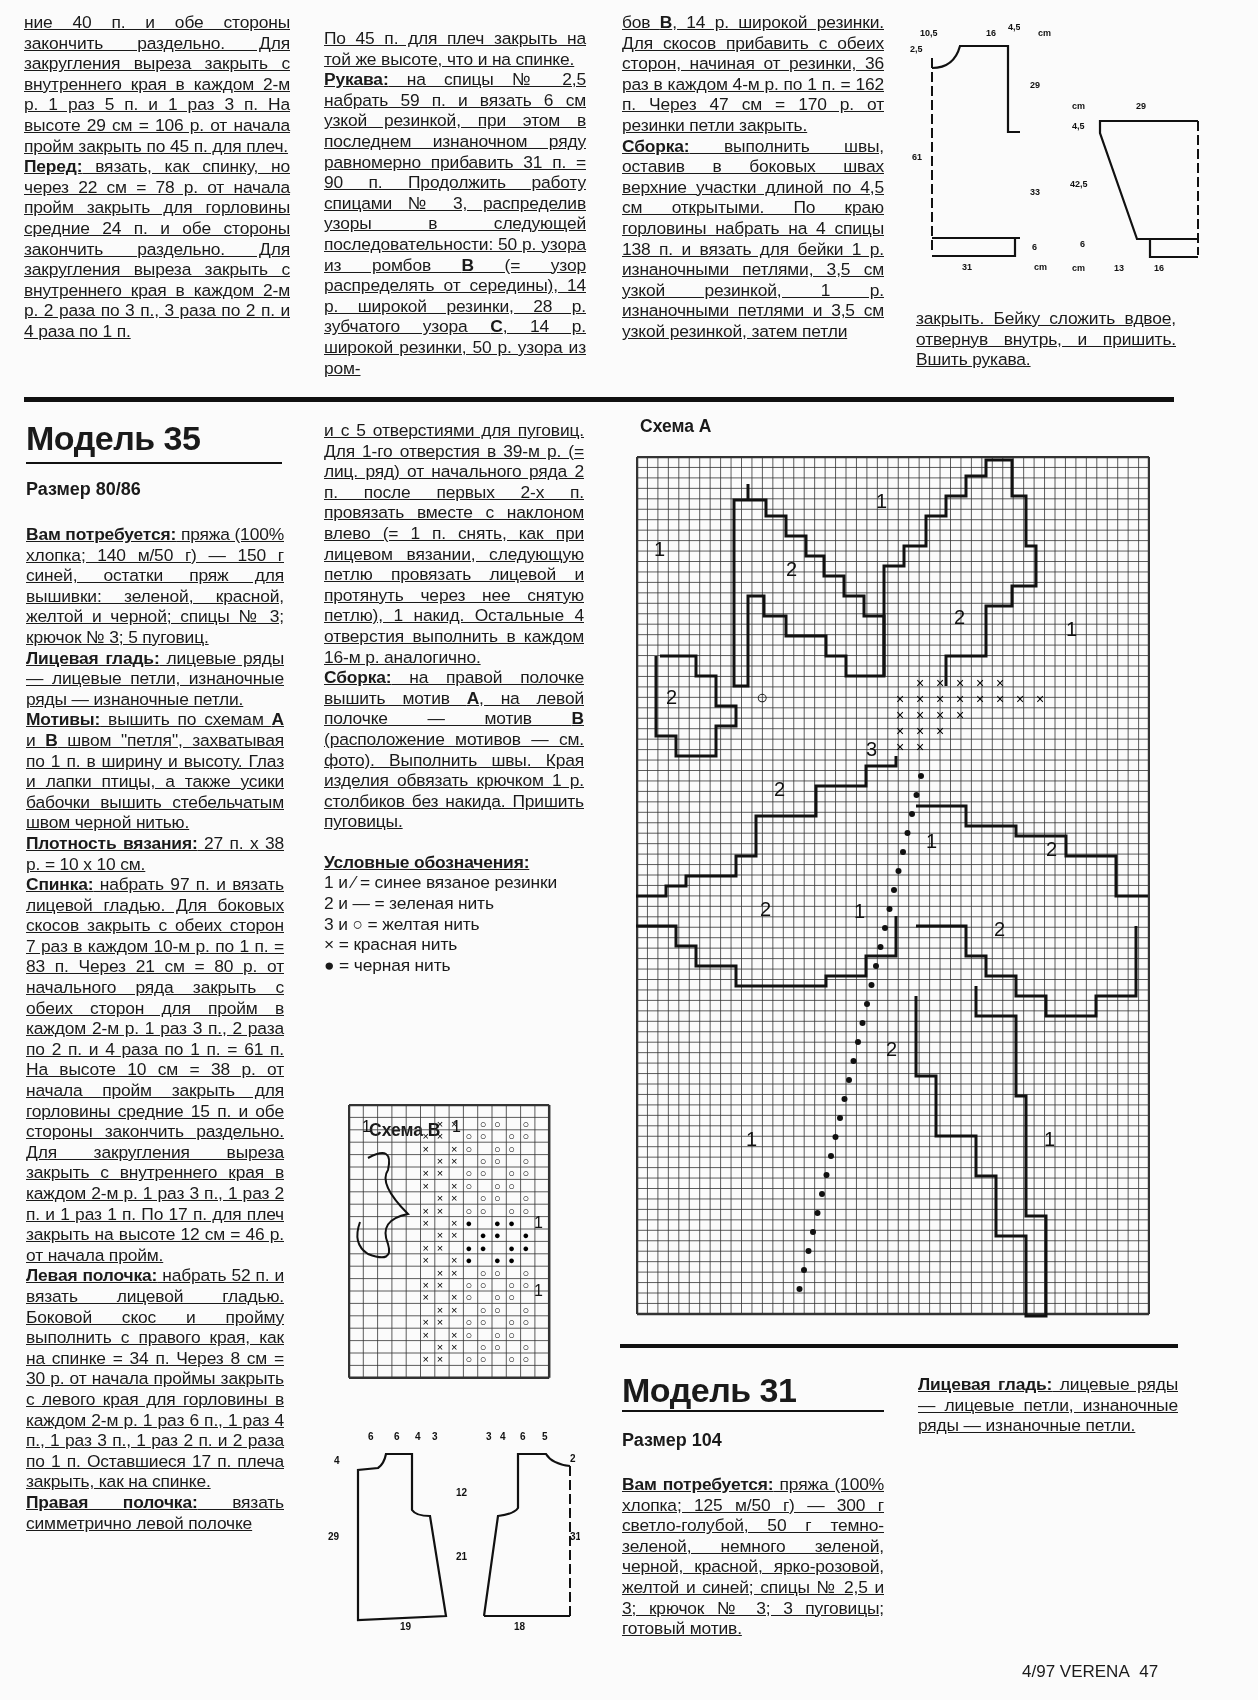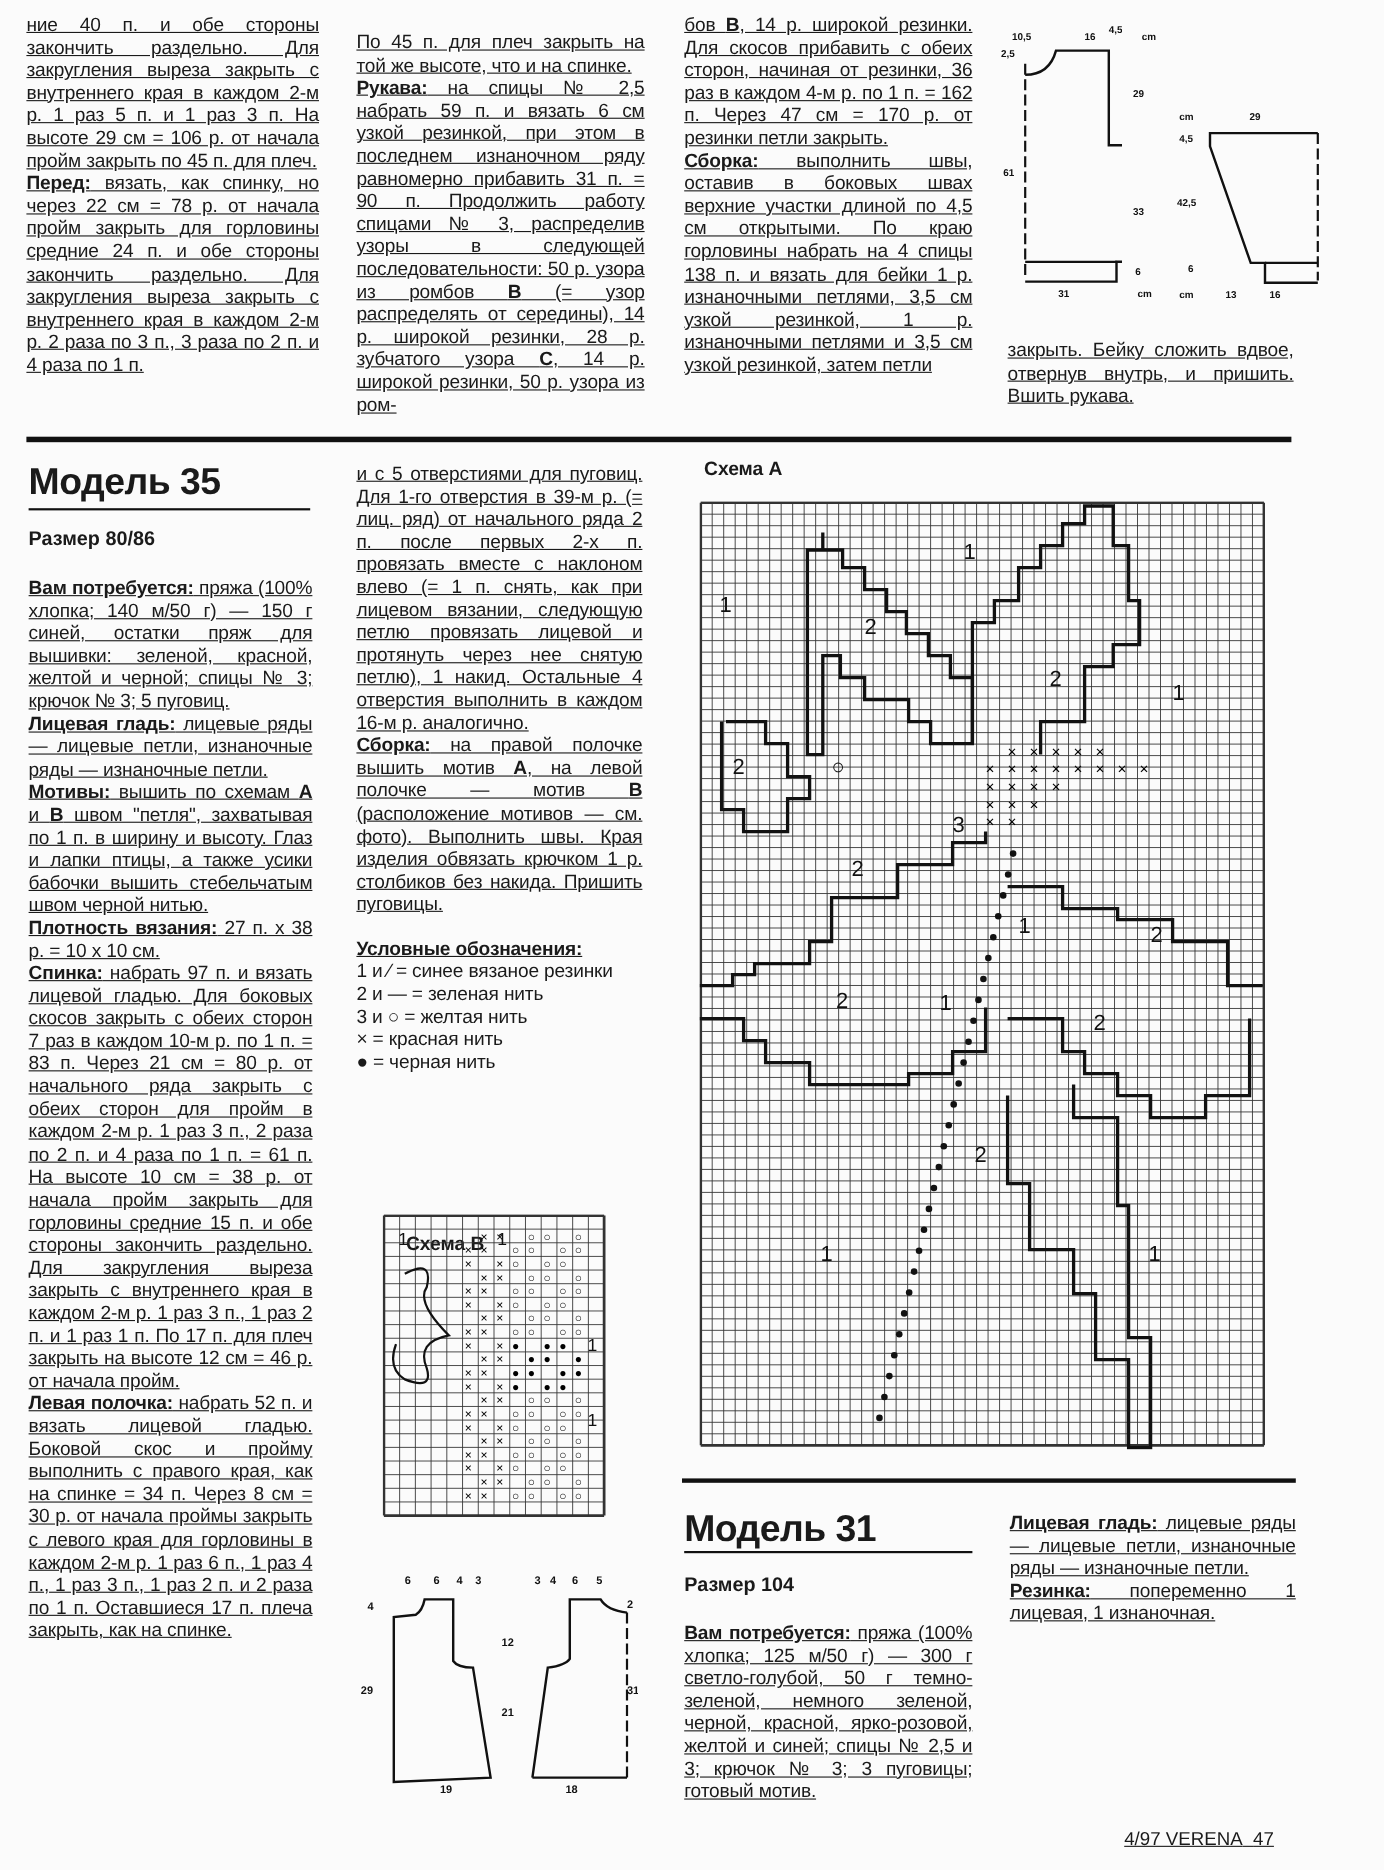--- a/index.html
+++ b/index.html
@@ -84,20 +84,21 @@
 <div class="rule" style="left:26px;top:462px;width:256px;height:2px;"></div>
 <div class="h-size" style="left:26px;top:479px;">Размер 80/86</div>
 
 <div class="col" style="left:26px;top:524px;width:258px;">
   <p><b>Вам потребуется:</b><span> пряжа (100% хлопка; 140 м/50 г) — 150 г синей, остатки пряж для вышивки: зеленой, красной, желтой и черной; спицы № 3; крючок № 3; 5 пуговиц.</span></p>
   <p><b>Лицевая гладь:</b><span> лицевые ряды — лицевые петли, изнаночные ряды — изнаночные петли.</span></p>
   <p><b>Мотивы:</b><span> вышить по схемам </span><b>А</b><span> и </span><b>В</b><span> швом "петля", захватывая по 1 п. в ширину и высоту. Глаз и лапки птицы, а также усики бабочки вышить стебельчатым швом черной нитью.</span></p>
   <p><b>Плотность вязания:</b><span> 27 п. x 38 р. = 10 x 10 см.</span></p>
   <p><b>Спинка:</b><span> набрать 97 п. и вязать лицевой гладью. Для боковых скосов закрыть с обеих сторон 7 раз в каждом 10-м р. по 1 п. = 83 п. Через 21 см = 80 р. от начального ряда закрыть с обеих сторон для пройм в каждом 2-м р. 1 раз 3 п., 2 раза по 2 п. и 4 раза по 1 п. = 61 п. На высоте 10 см = 38 р. от начала пройм закрыть для горловины средние 15 п. и обе стороны закончить раздельно. Для закругления выреза закрыть с внутреннего края в каждом 2-м р. 1 раз 3 п., 1 раз 2 п. и 1 раз 1 п. По 17 п. для плеч закрыть на высоте 12 см = 46 р. от начала пройм.</span></p>
   <p><b>Левая полочка:</b><span> набрать 52 п. и вязать лицевой гладью. Боковой скос и пройму выполнить с правого края, как на спинке = 34 п. Через 8 см = 30 р. от начала проймы закрыть с левого края для горловины в каждом 2-м р. 1 раз 6 п., 1 раз 4 п., 1 раз 3 п., 1 раз 2 п. и 2 раза по 1 п. Оставшиеся 17 п. плеча закрыть, как на спинке.</span></p>
+  <p><b>Правая полочка:</b><span> вязать симметрично левой полочке</span></p>
 </div>
 
 <div class="col" style="left:324px;top:420px;width:260px;">
   <p><span>и с 5 отверстиями для пуговиц. Для 1-го отверстия в 39-м р. (= лиц. ряд) от начального ряда 2 п. после первых 2-х п. провязать вместе с наклоном влево (= 1 п. снять, как при лицевом вязании, следующую петлю провязать лицевой и протянуть через нее снятую петлю), 1 накид. Остальные 4 отверстия выполнить в каждом 16-м р. аналогично.</span></p>
   <p><b>Сборка:</b><span> на правой полочке вышить мотив </span><b>А</b><span>, на левой полочке — мотив </span><b>В</b><span> (расположение мотивов — см. фото). Выполнить швы. Края изделия обвязать крючком 1 р. столбиков без накида. Пришить пуговицы.</span></p>
   <div style="height:20px;"></div>
   <p style="text-align:left;"><b>Условные обозначения:</b></p>
   <div style="text-align:left;">
     <span class="legend-line"><span>1 и ⁄</span><span> = синее вязаное резинки</span></span>
     <span class="legend-line"><span>2 и —</span><span>  = зеленая нить</span></span>
@@ -506,19 +507,18 @@
 <div class="h-model" style="left:622px;top:1370px;">Модель 31</div>
 <div class="rule" style="left:622px;top:1410px;width:262px;height:2px;"></div>
 <div class="h-size" style="left:622px;top:1430px;">Размер 104</div>
 
 <div class="col" style="left:622px;top:1474px;width:262px;">
   <p><b>Вам потребуется:</b><span> пряжа (100% хлопка; 125 м/50 г) — 300 г светло-голубой, 50 г темно-зеленой, немного зеленой, черной, красной, ярко-розовой, желтой и синей; спицы № 2,5 и 3; крючок № 3; 3 пуговицы; готовый мотив.</span></p>
 </div>
 
 <div class="col" style="left:918px;top:1374px;width:260px;">
   <p><b>Лицевая гладь:</b><span> лицевые ряды — лицевые петли, изнаночные ряды — изнаночные петли.</span></p>
-  <p><b>Резинка:</b><span> попеременно 1 лицевая, 1 изнаночная.</span></p>
-</div>
-
-<div class="footer" style="left:1022px;top:1662px;text-decoration:underline;">
+</div>
+
+<div class="footer" style="left:1022px;top:1662px;">
   <span>4/97 VERENA</span>&nbsp;
   <span>47</span>
 </div>
 
 </body></html>

